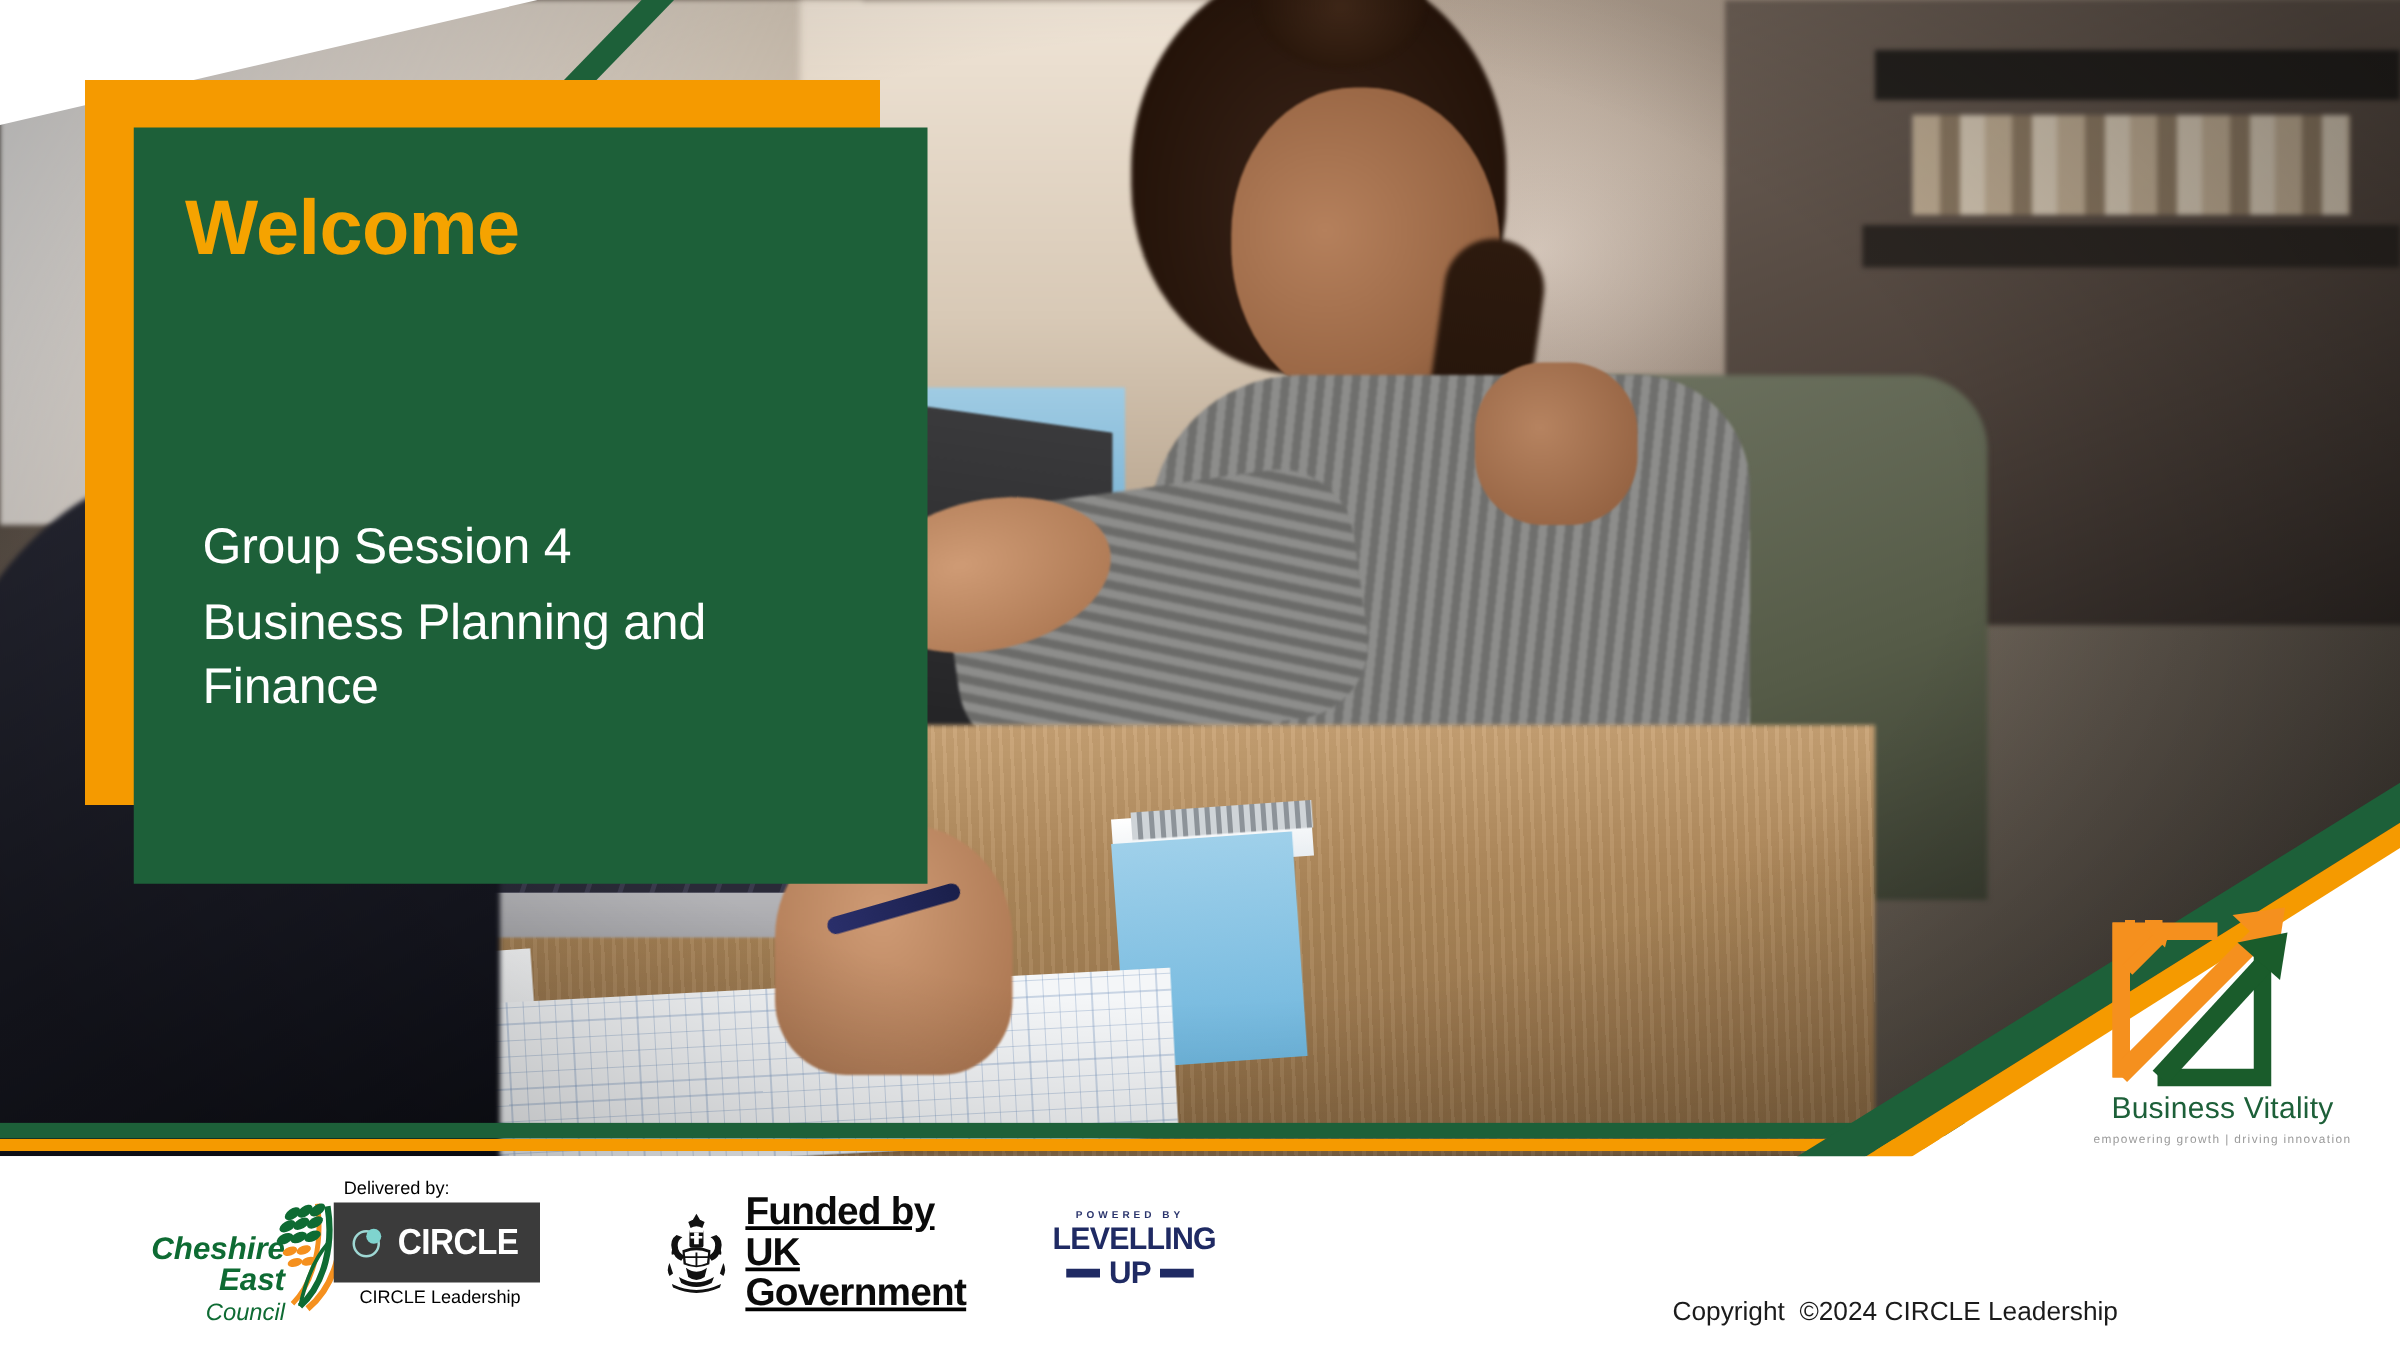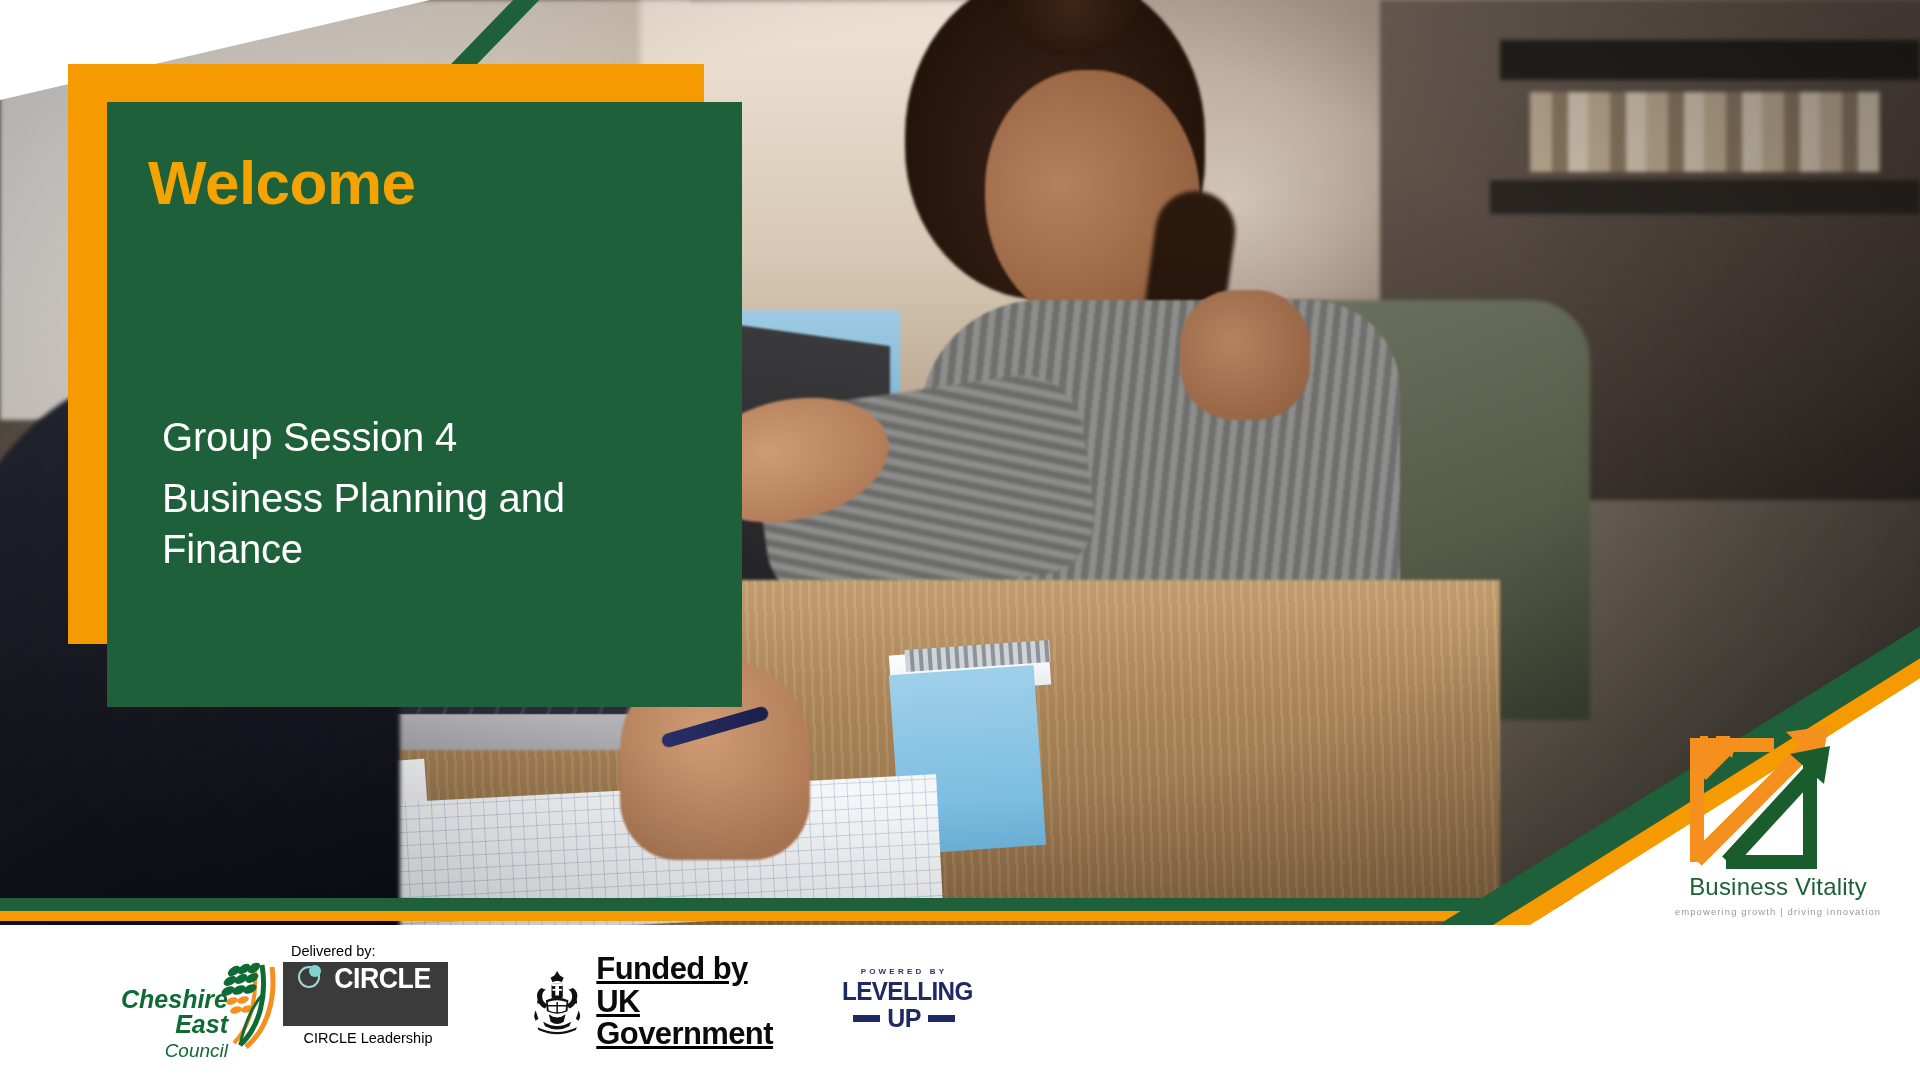--- a/index.html
+++ b/index.html
@@ -392,36 +392,37 @@
     display: block;
     font-size: 19px;
     font-weight: 400;
     margin-top: 4px;
   }
   .ce-wheat { position: absolute; left: 132px; top: 0; width: 70px; height: 95px; }
 
   
   .logo-circle {
     position: absolute;
-    left: 283px; top: 18px;
+    left: 267px; top: 18px;
     width: 170px; height: 118px;
     text-align: center;
   }
   .circle-delivered {
     font-size: 14.5px;
     color: #000;
     text-align: left;
     margin-left: 8px;
     margin-bottom: 3px;
     font-weight: 400;
   }
   .circle-box {
     background: #3b3b3b;
     width: 165px; height: 64px;
     display: flex;
+    align-items: center;
     justify-content: center;
     gap: 6px;
   }
   .circle-glyph { width: 28px; height: 28px; display: block; }
   .circle-word {
     color: #fff;
     font-family: "Liberation Sans", sans-serif;
     font-weight: 700;
     font-size: 29px;
     letter-spacing: -0.5px;
@@ -659,14 +660,15 @@
       <div class="lu-word">LEVELLING</div>
       <div class="lu-row">
         <span class="lu-rule"></span>
         <span class="lu-up">UP</span>
         <span class="lu-rule"></span>
       </div>
     </div>
 
   </div>
 
+  <div class="copyright">Copyright  ©2024 CIRCLE Leadership</div>
 
 </div>
 
 </body></html>

